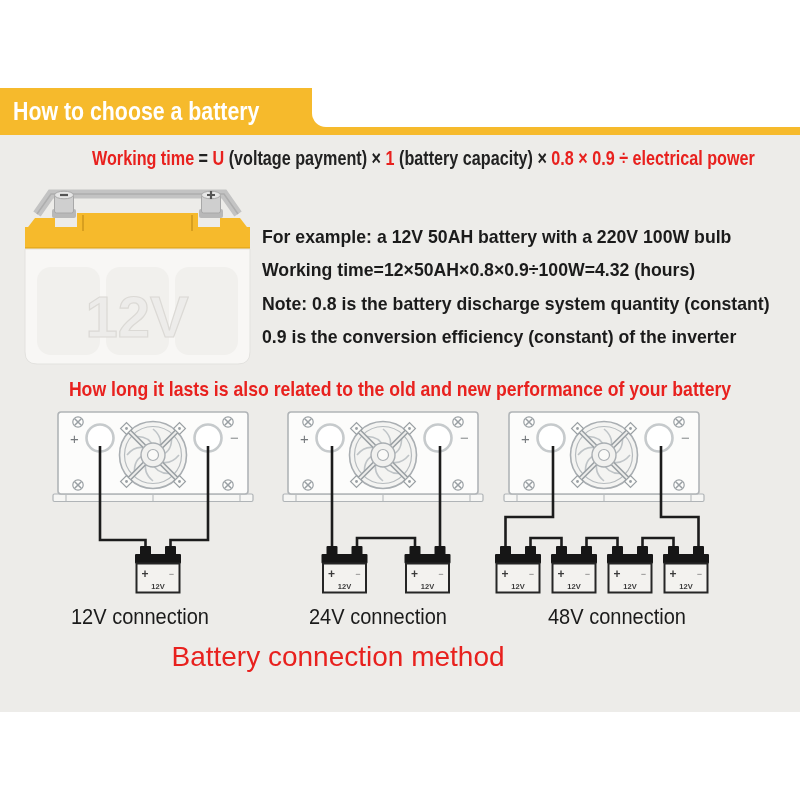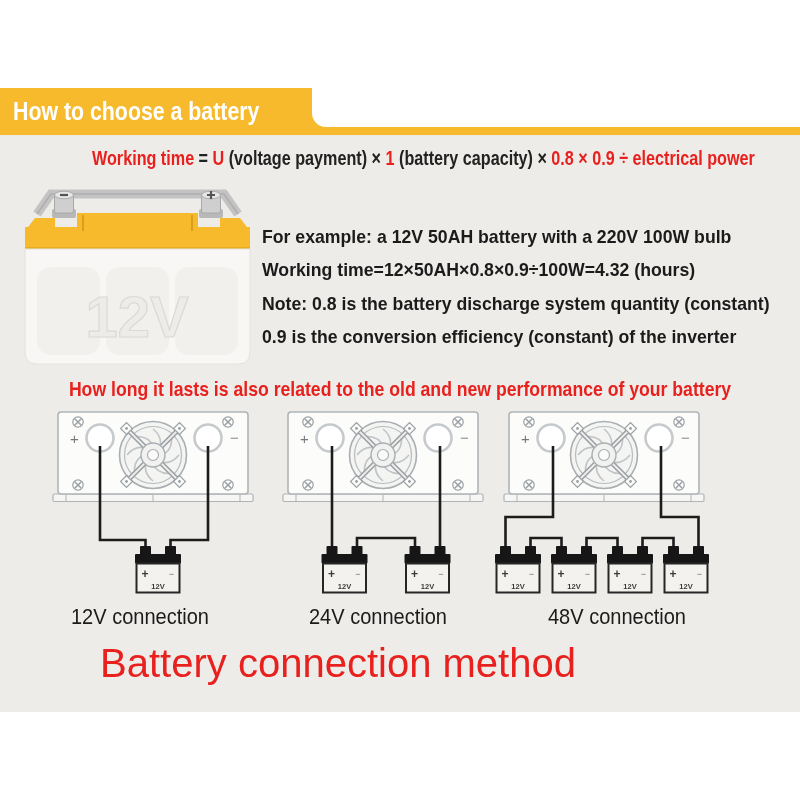--- a/index.html
+++ b/index.html
@@ -42,21 +42,21 @@
   
   .diag-label{
     top:604px;width:240px;text-align:center;color:#1b1b1b;
     font-size:22px;font-weight:400;white-space:nowrap;
     transform:scaleX(0.91);transform-origin:center top;
   }
   .dl-1{left:20px;} .dl-2{left:258px;} .dl-3{left:497px;}
   
   .footer-title{
     left:0;top:641px;width:676px;text-align:center;
-    color:#e8211e;font-size:40px;font-weight:400;
+    color:#e8211e;font-size:28px;font-weight:400;
   }
 </style>
 </head>
 <body>
 
 <div class="abs gray-bg"></div>
 
 <div class="abs banner-strip"></div>
 <div class="abs banner-cut"></div>
 <div class="abs banner-title">How to choose a battery</div>

